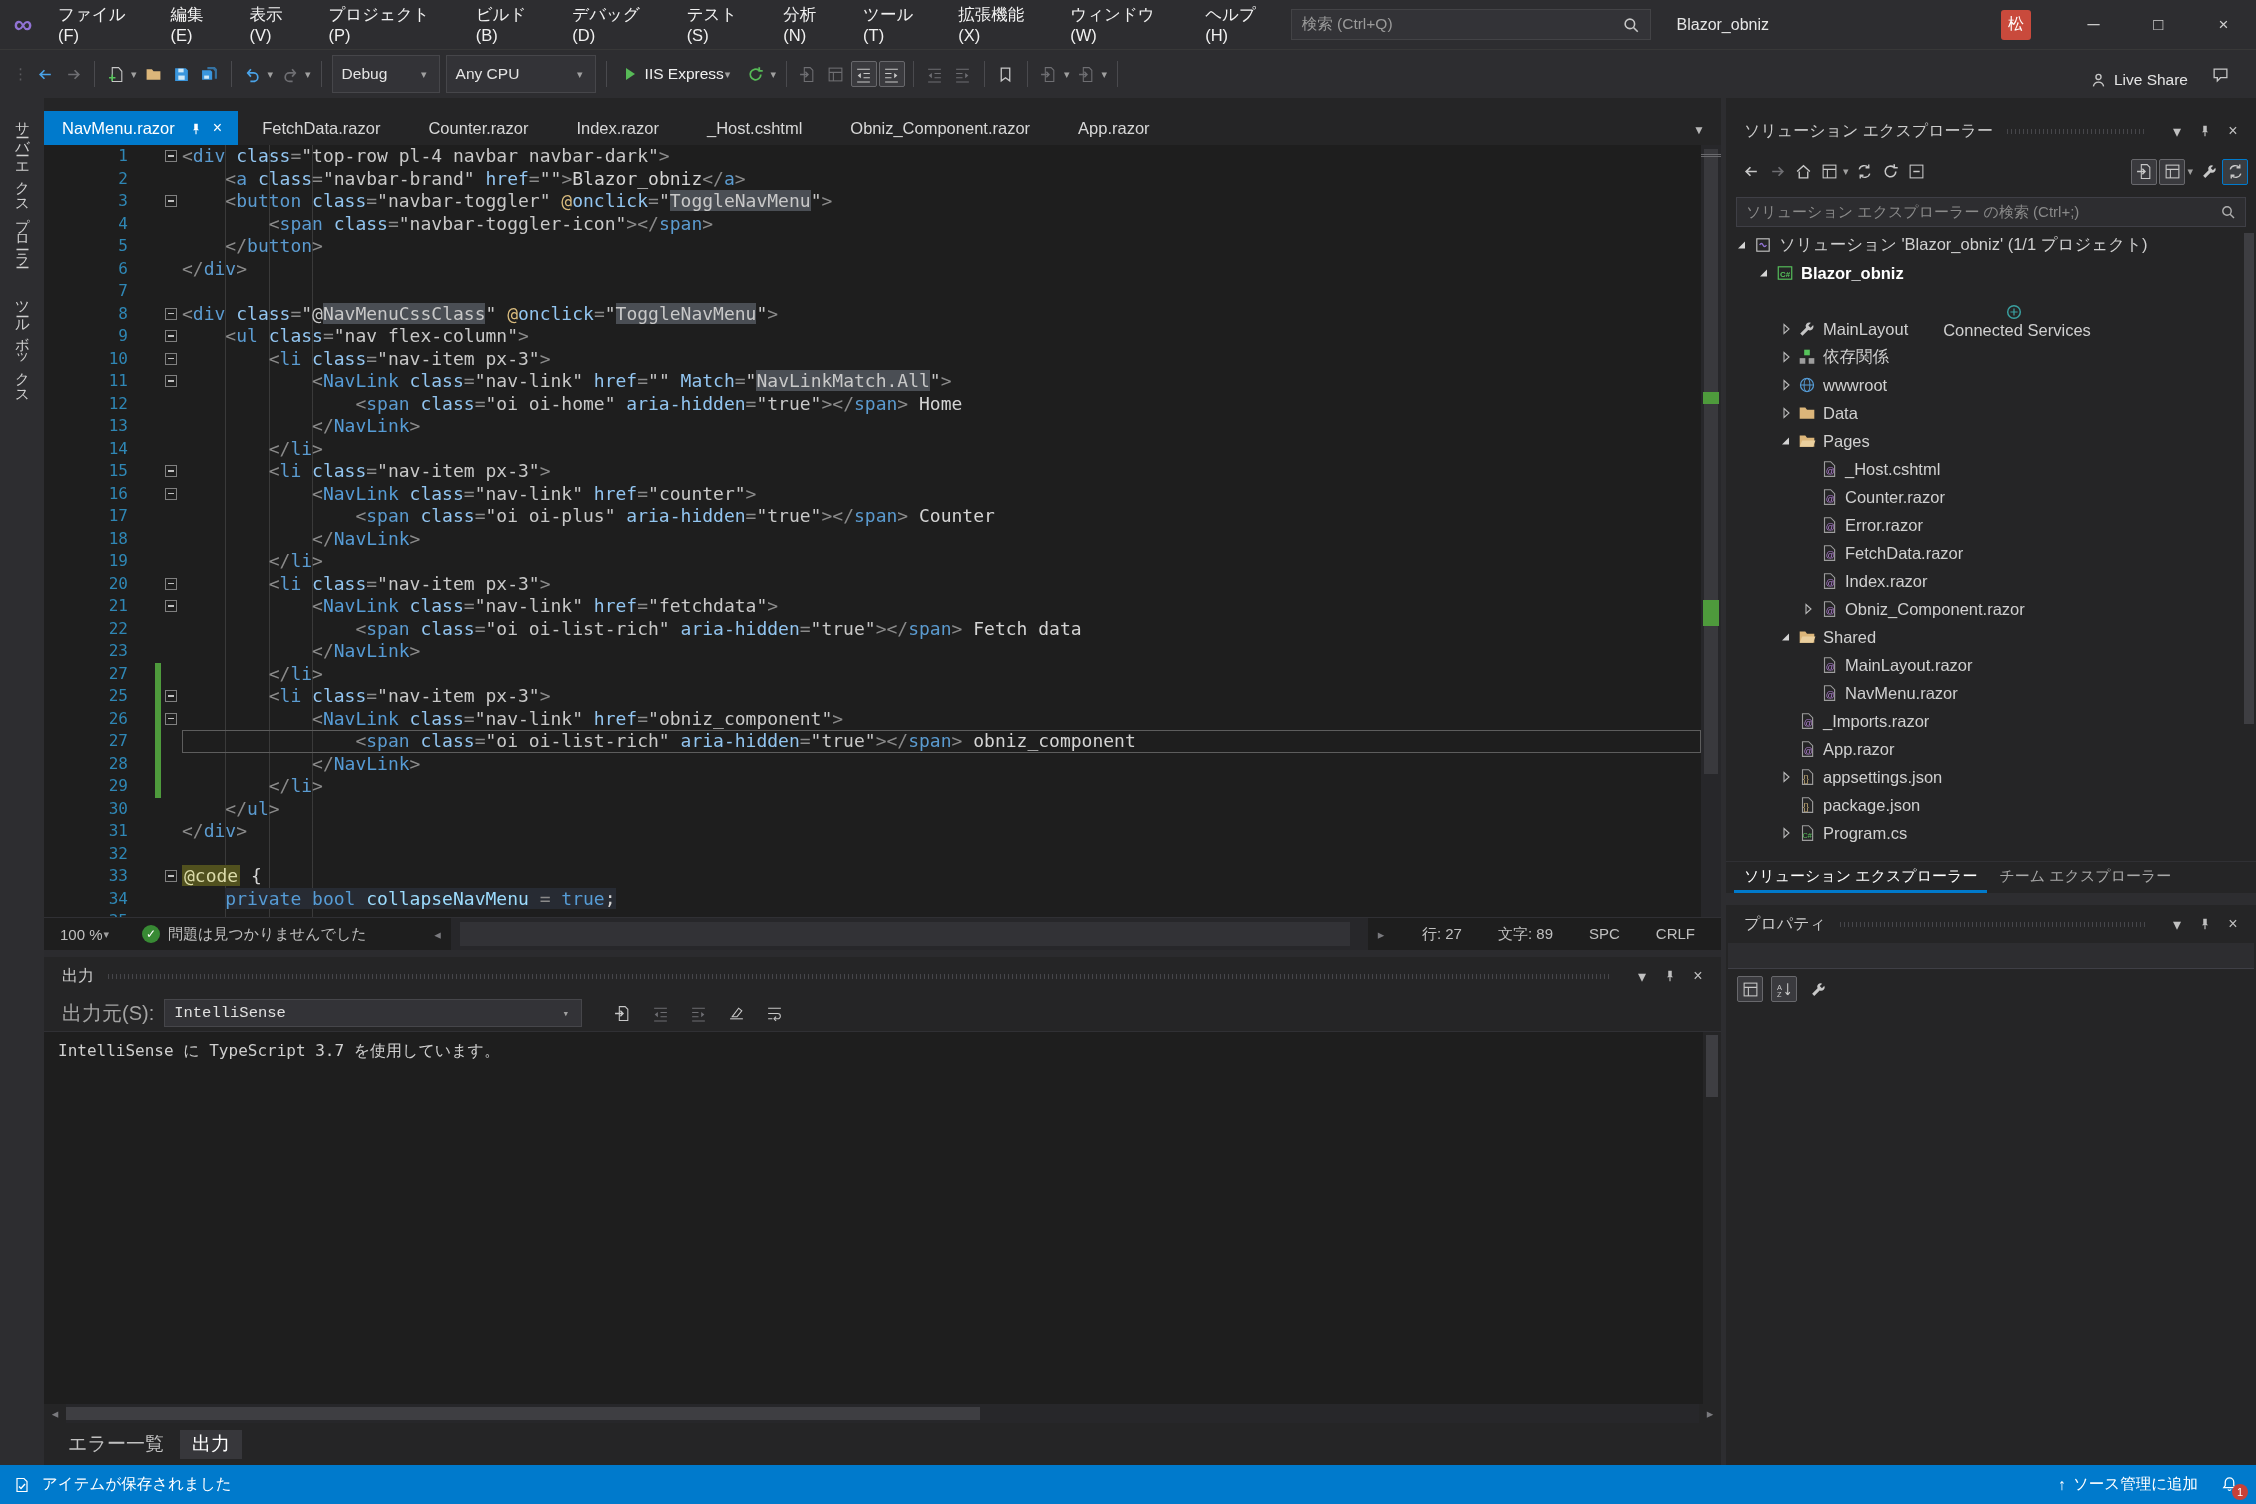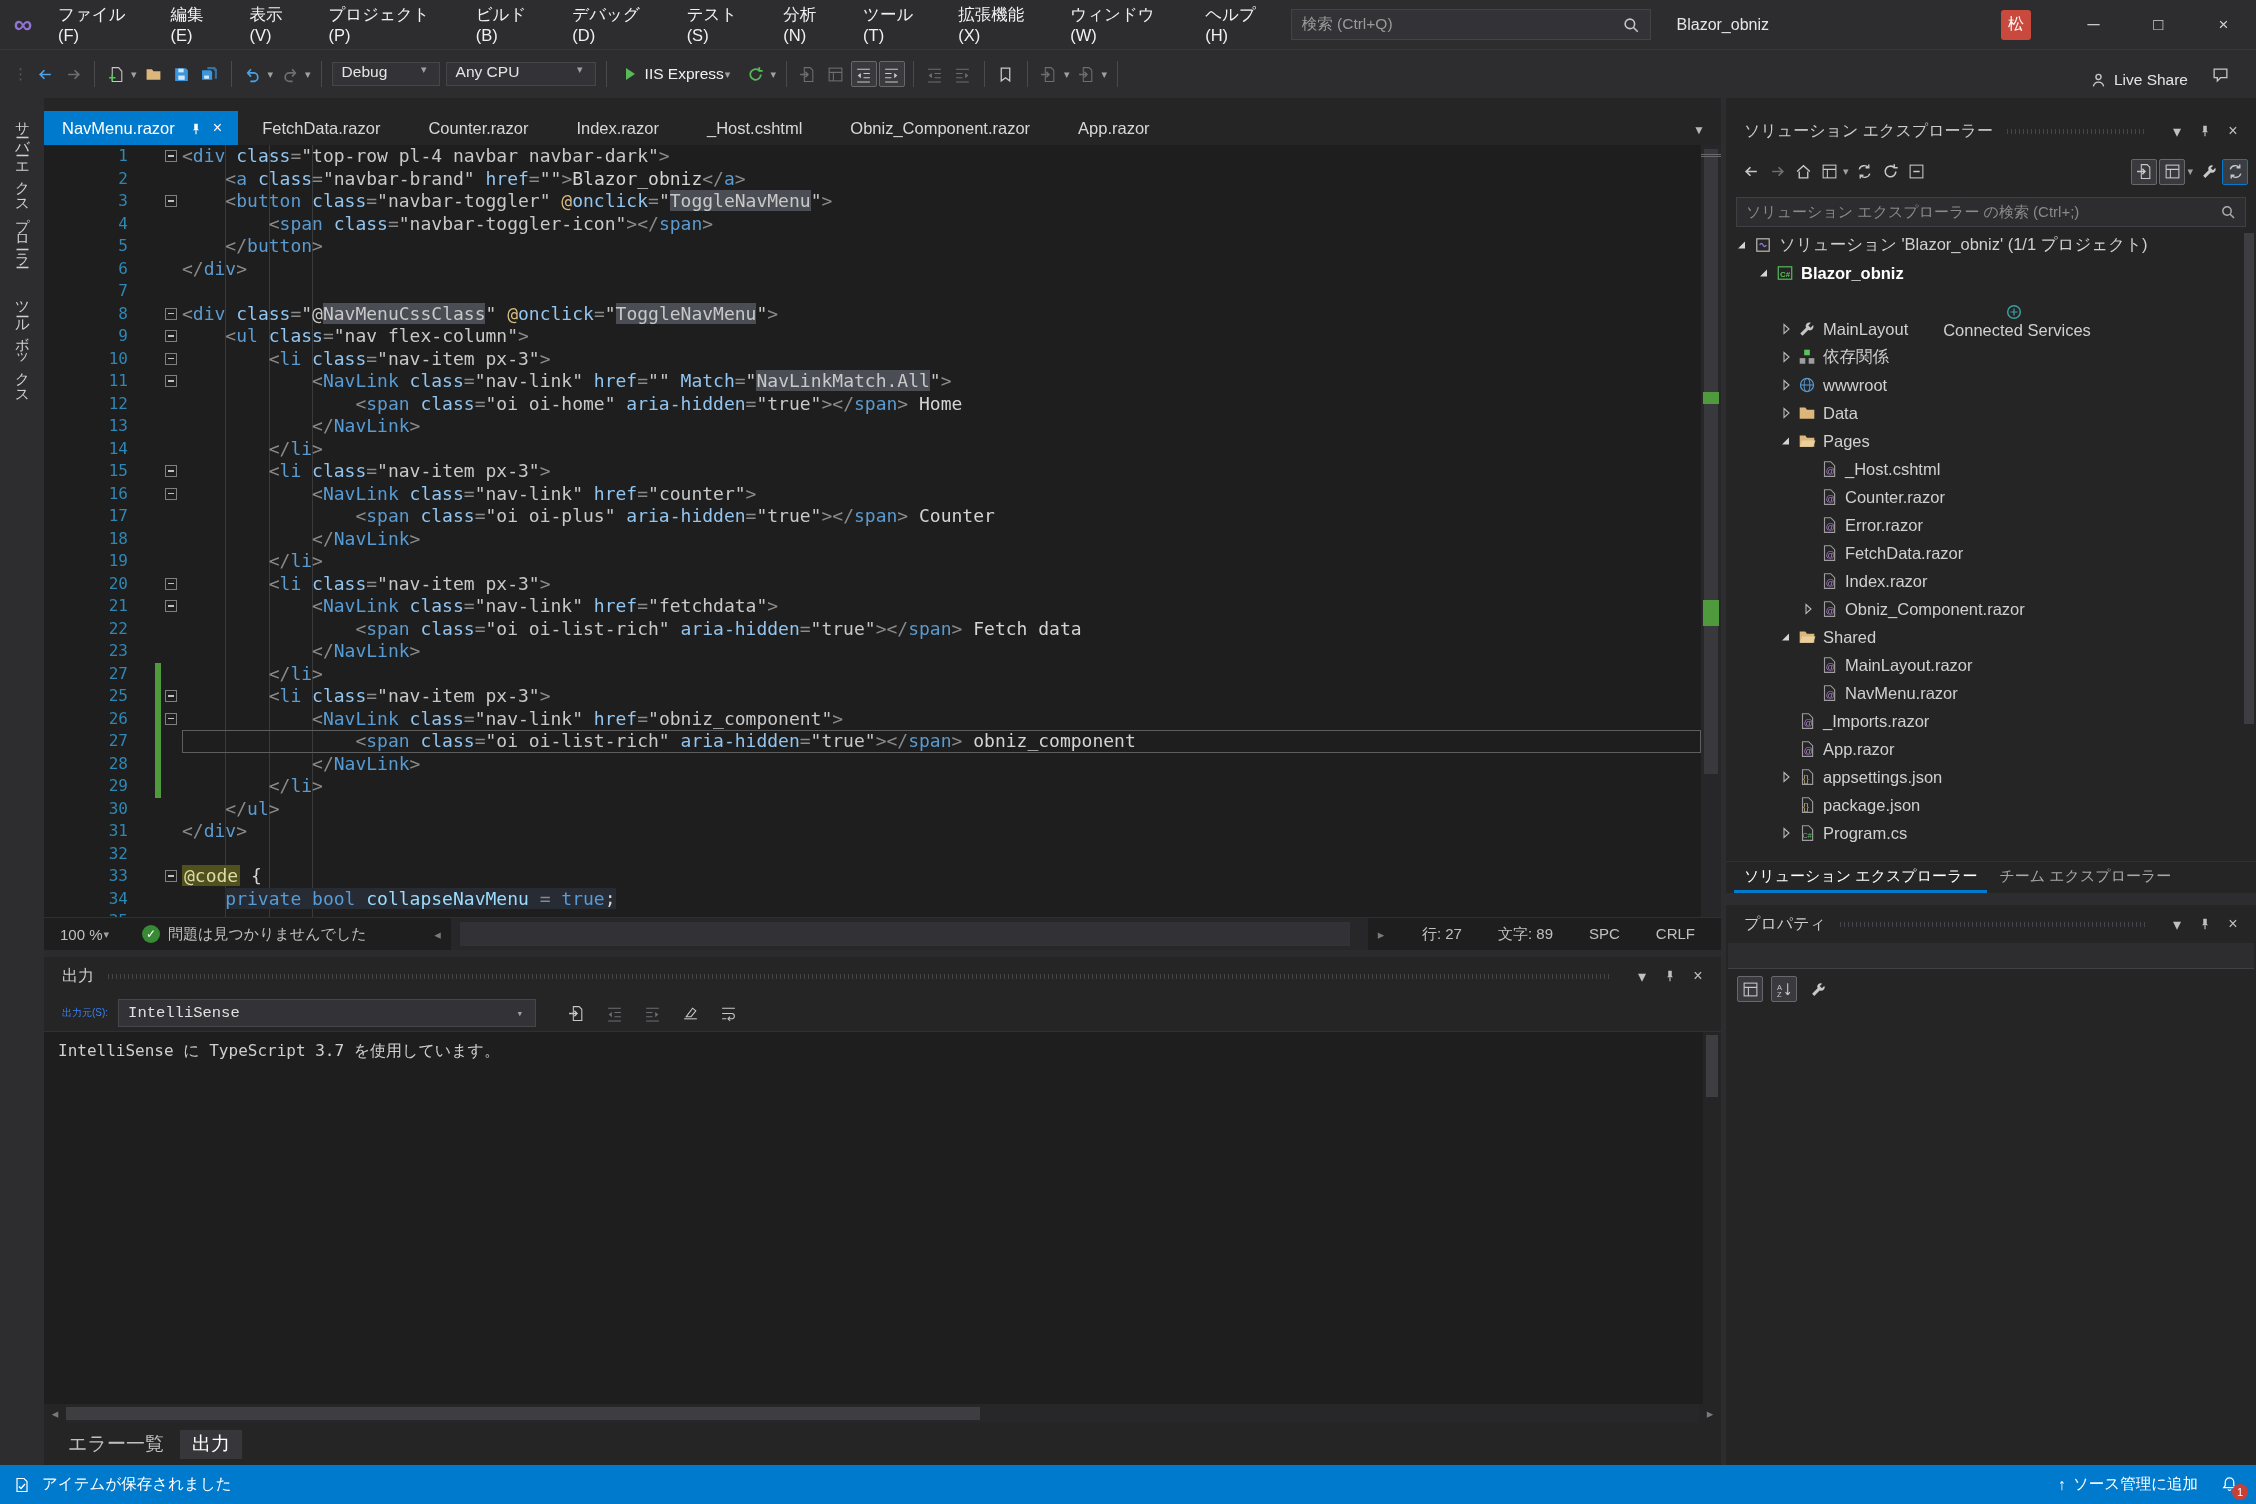--- a/index.html
+++ b/index.html
@@ -21,21 +21,21 @@
 
   
   .toolbar { height:49px; background:#2d2d30; border-top:1px solid #383838; display:flex; align-items:center; padding:0 8px; }
   .grip { color:#5a5a5e; font-size:15px; padding:0 5px; letter-spacing:-2px; }
   .tbi { width:28px; height:28px; display:flex; align-items:center; justify-content:center; color:#c8c8c8; border-radius:2px; }
   .tbi svg { width:17px; height:17px; }
   .tbi.dim { color:#6e6e72; }
   .tbi.framed { border:1px solid #68686c; background:#3a3a3e; width:26px; height:26px; margin:0 1px; }
   .dd { color:#a0a0a0; font-size:11px; padding:0 3px 0 1px; }
   .tsep { width:1px; height:26px; background:#4a4a4e; margin:0 7px; }
-  .combo { height:24px; background:#333337; border:1px solid #46464a; display:flex; padding:0 9px; font-size:15.5px; color:#e4e4e4; margin:0 3px; }
+  .combo { height:38px; background:#333337; border:1px solid #46464a; display:flex; align-items:center; padding:0 9px; font-size:15.5px; color:#e4e4e4; margin:0 3px; }
   .combo .dd { margin-left:auto; padding-left:10px; }
   .runbtn { height:30px; display:flex; align-items:center; padding:0 8px; color:#f0f0f0; font-size:15.5px; }
   .runbtn svg { width:16px; height:16px; margin-right:7px; }
   .rightbar { margin-left:auto; display:flex; align-items:center; padding-right:14px; }
   .liveshare { display:flex; align-items:center; color:#e4e4e4; font-size:15.5px;margin-top:12px; }
   .liveshare svg { width:17px; height:17px; margin-right:7px; color:#c8c8c8; }
 
   
   .main { height:1367px; display:flex; }
   .leftstrip { width:44px; background:#2d2d30; padding-top:14px; display:flex; flex-direction:column; align-items:center; gap:30px; }
@@ -87,21 +87,21 @@
 
   .hsplit { height:7px; background:#2b2b2e; }
 
   
   .output { height:466px; display:flex; flex-direction:column; background:#252526; }
   .panehead { height:38px; display:flex; align-items:center; padding:0 12px 0 18px; color:#cccccc; font-size:16px; }
   .griptex { flex:1; height:5px; margin:0 14px; background:repeating-linear-gradient(90deg,#46464a 0 1px,transparent 1px 4px); }
   .phicon { width:22px; height:22px; display:flex; align-items:center; justify-content:center; color:#c0c0c0; margin-left:6px; }
   .phicon svg { width:14px; height:14px; }
   .optool { height:37px; display:flex; align-items:center; padding:0 10px 0 18px; border-bottom:1px solid #303034; }
-  .optool .lbl { font-size:10px; color:#3b82f6; margin-right:10px;text-align:center; }
+  .optool .lbl { font-size:20px; color:#a3a3a3; margin-right:10px;text-align:center; }
   .bigcombo { width:418px; height:28px; background:#333337; border:1px solid #46464a; display:flex; align-items:center; padding:0 9px; font-size:15.5px; color:#e0e0e0;font-family:Liberation Mono, monospace; }
   .bigcombo .dd { margin-left:auto; }
   .opicons { display:flex; align-items:center; margin-left:26px; gap:10px; }
   .opbody { flex:1; background:#1e1e1e; position:relative; font-family:"DejaVu Sans Mono",monospace; font-size:16px; color:#cfcfcf; padding:9px 14px; }
   .opvscroll { position:absolute; right:0; top:0; bottom:0; width:18px; background:#252526; }
   .opvthumb { position:absolute; left:3px; right:3px; top:3px; height:62px; background:#3e3e42; }
   .ophscroll { height:19px; background:#252526; display:flex; align-items:stretch; }
   .ophtrack { flex:1; position:relative; background:#27272a; }
   .ophthumb { position:absolute; left:0; top:3px; bottom:3px; width:56%; background:#3e3e42; }
 

